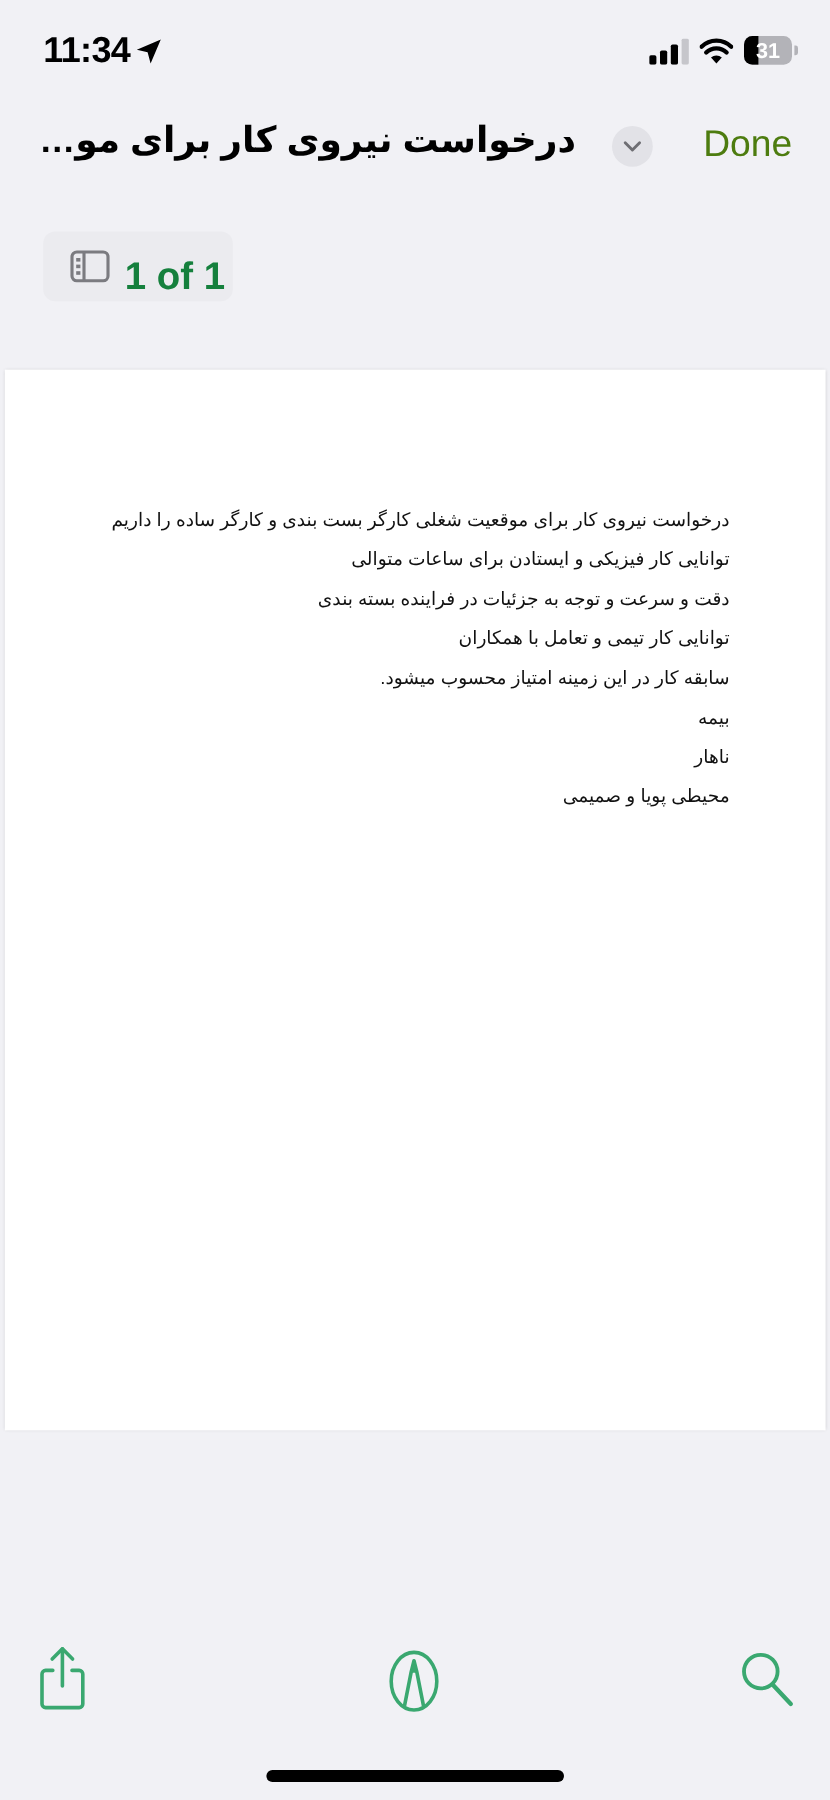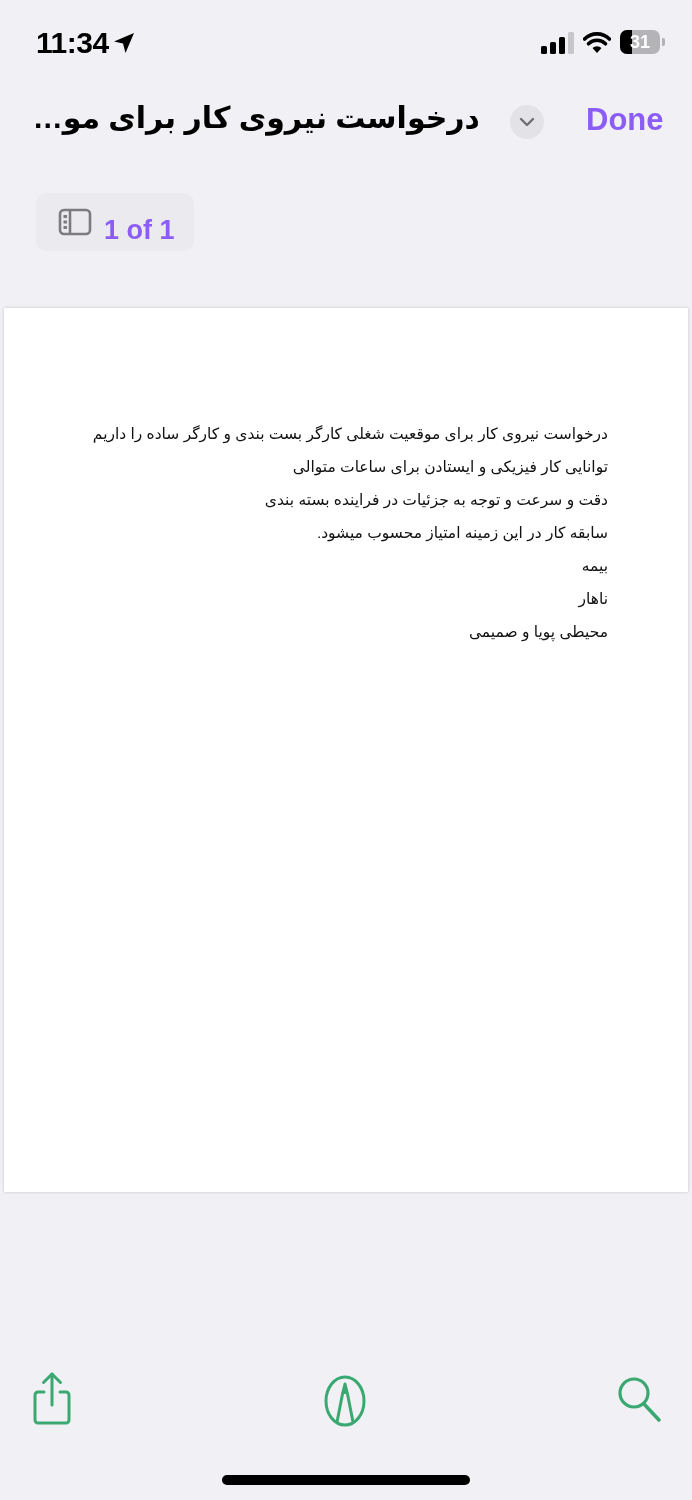--- a/index.html
+++ b/index.html
@@ -41,29 +41,29 @@
       font-size: 30px; font-weight: 700; color: #000;
       direction: rtl; text-align: right; white-space: nowrap; overflow: hidden; text-overflow: ellipsis;
     }
     .title-chevron {
       position: absolute; left: 510px; top: 19px; width: 34px; height: 34px;
       border-radius: 50%; background: #e2e2e7;
       display: flex; align-items: center; justify-content: center;
     }
     .done-btn {
       position: absolute; left: 586px; top: 16px;
-      font-size: 31px; font-weight: 700; color: #8b5cf6;
+      font-size: 31px; font-weight: 400; color: #4d7c0f;
     }
 
     .page-indicator {
       position: absolute; left: 36px; top: 193px; width: 158px; height: 58px;
       background: #ebebef; border-radius: 10px;
       display: flex; align-items: center; padding-left: 22px; gap: 12px;
     }
-    .page-indicator .txt { font-size: 27px; font-weight: 700; color: #8b5cf6; margin-top: 16px; }
+    .page-indicator .txt { font-size: 32px; font-weight: 700; color: #15803d; margin-top: 16px; }
 
     .doc-page {
       position: absolute; left: 4px; top: 308px; width: 684px; height: 884px;
       background: #ffffff; box-shadow: 0 0 3px rgba(0,0,0,0.18);
     }
     .doc-body {
       position: absolute; right: 80px; top: 116px; width: 520px;
       direction: rtl; text-align: right; color: #111;
       font-size: 15.5px; line-height: 1.35;
     }
@@ -126,20 +126,21 @@
     <rect x="5.5" y="18" width="3.5" height="3" fill="#7b7b80"></rect>
   </svg>
   <span class="txt">1 of 1</span>
 </div>
 
 <div class="doc-page">
   <div class="doc-body">
     <p class="doc-line">درخواست نیروی کار برای موقعیت شغلی کارگر بست بندی و کارگر ساده را داریم</p>
     <p class="doc-line">توانایی کار فیزیکی و ایستادن برای ساعات متوالی</p>
     <p class="doc-line">دقت و سرعت و توجه به جزئیات در فراینده بسته بندی</p>
+    <p class="doc-line">توانایی کار تیمی و تعامل با همکاران</p>
     <p class="doc-line">سابقه کار در این زمینه امتیاز محسوب میشود.</p>
     <p class="doc-line">بیمه</p>
     <p class="doc-line">ناهار</p>
     <p class="doc-line">محیطی پویا و صمیمی</p>
   </div>
 </div>
 
 <div class="bottom-toolbar">
   <svg class="share-icon" viewBox="0 0 44 56">
     <path d="M14 22 H8 A3 3 0 0 0 5 25 V50 A3 3 0 0 0 8 53 H36 A3 3 0 0 0 39 50 V25 A3 3 0 0 0 36 22 H30" stroke="#3aa870" stroke-width="3" fill="none" stroke-linecap="round"></path>

